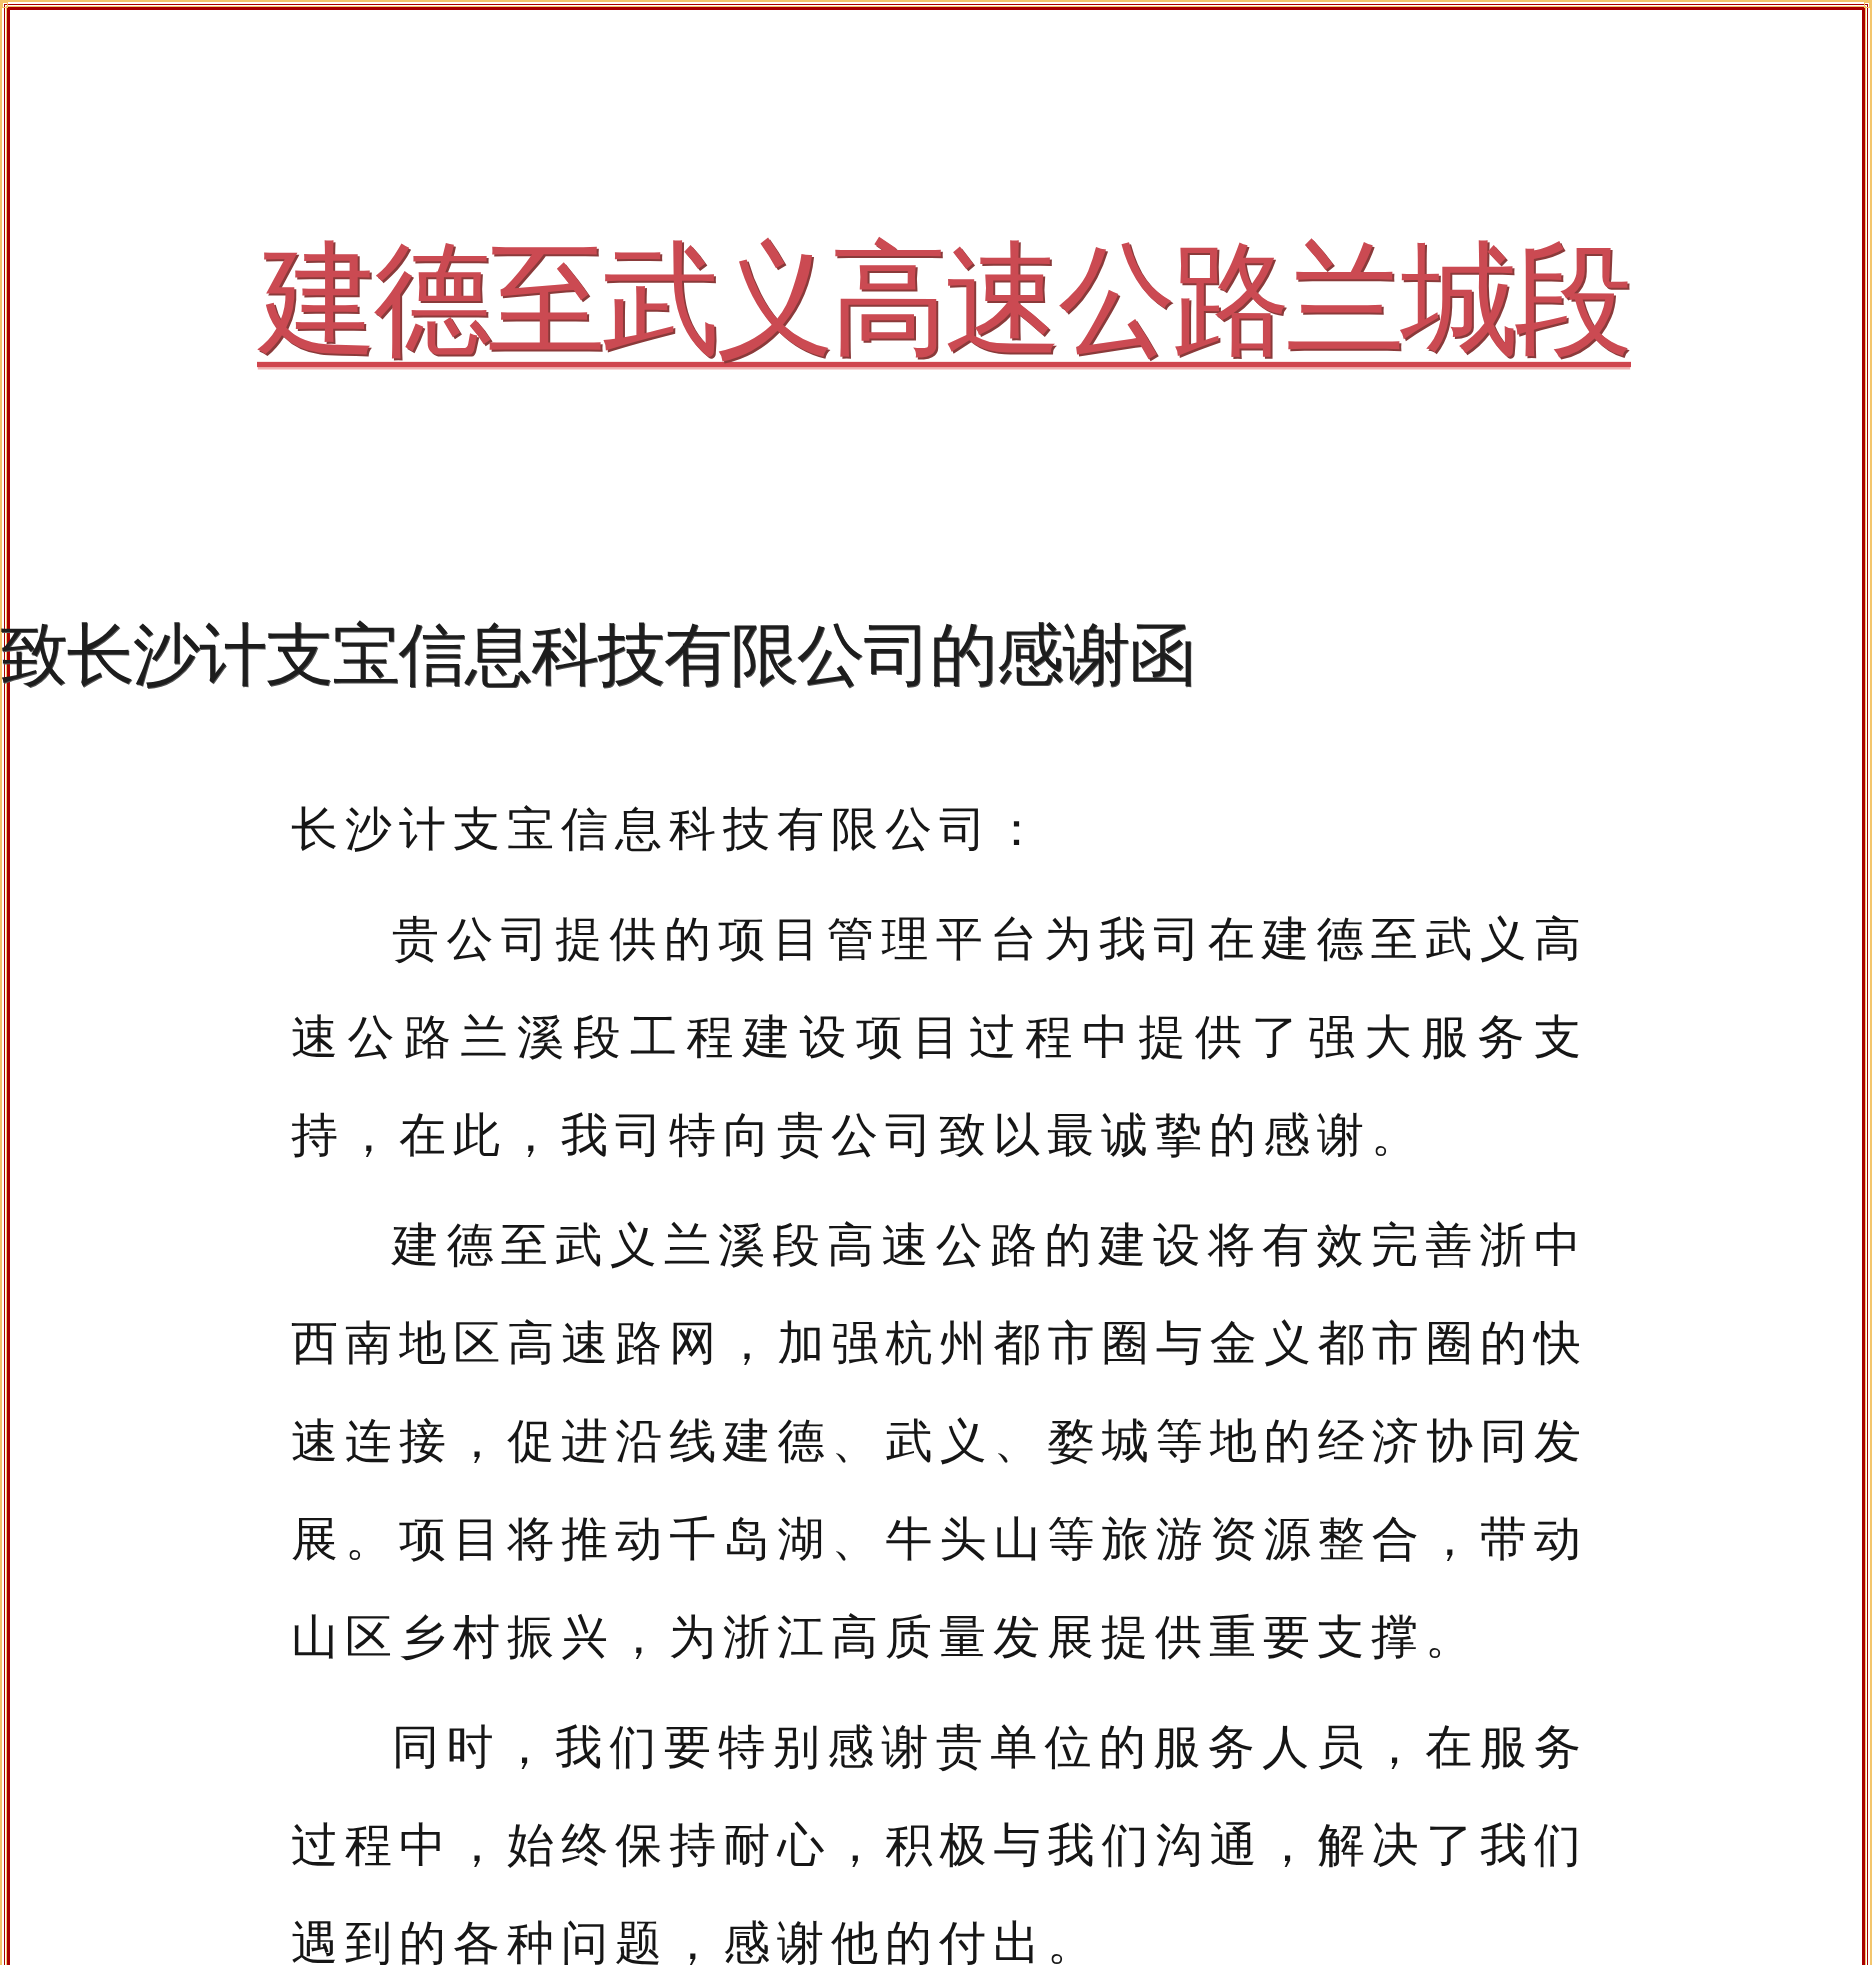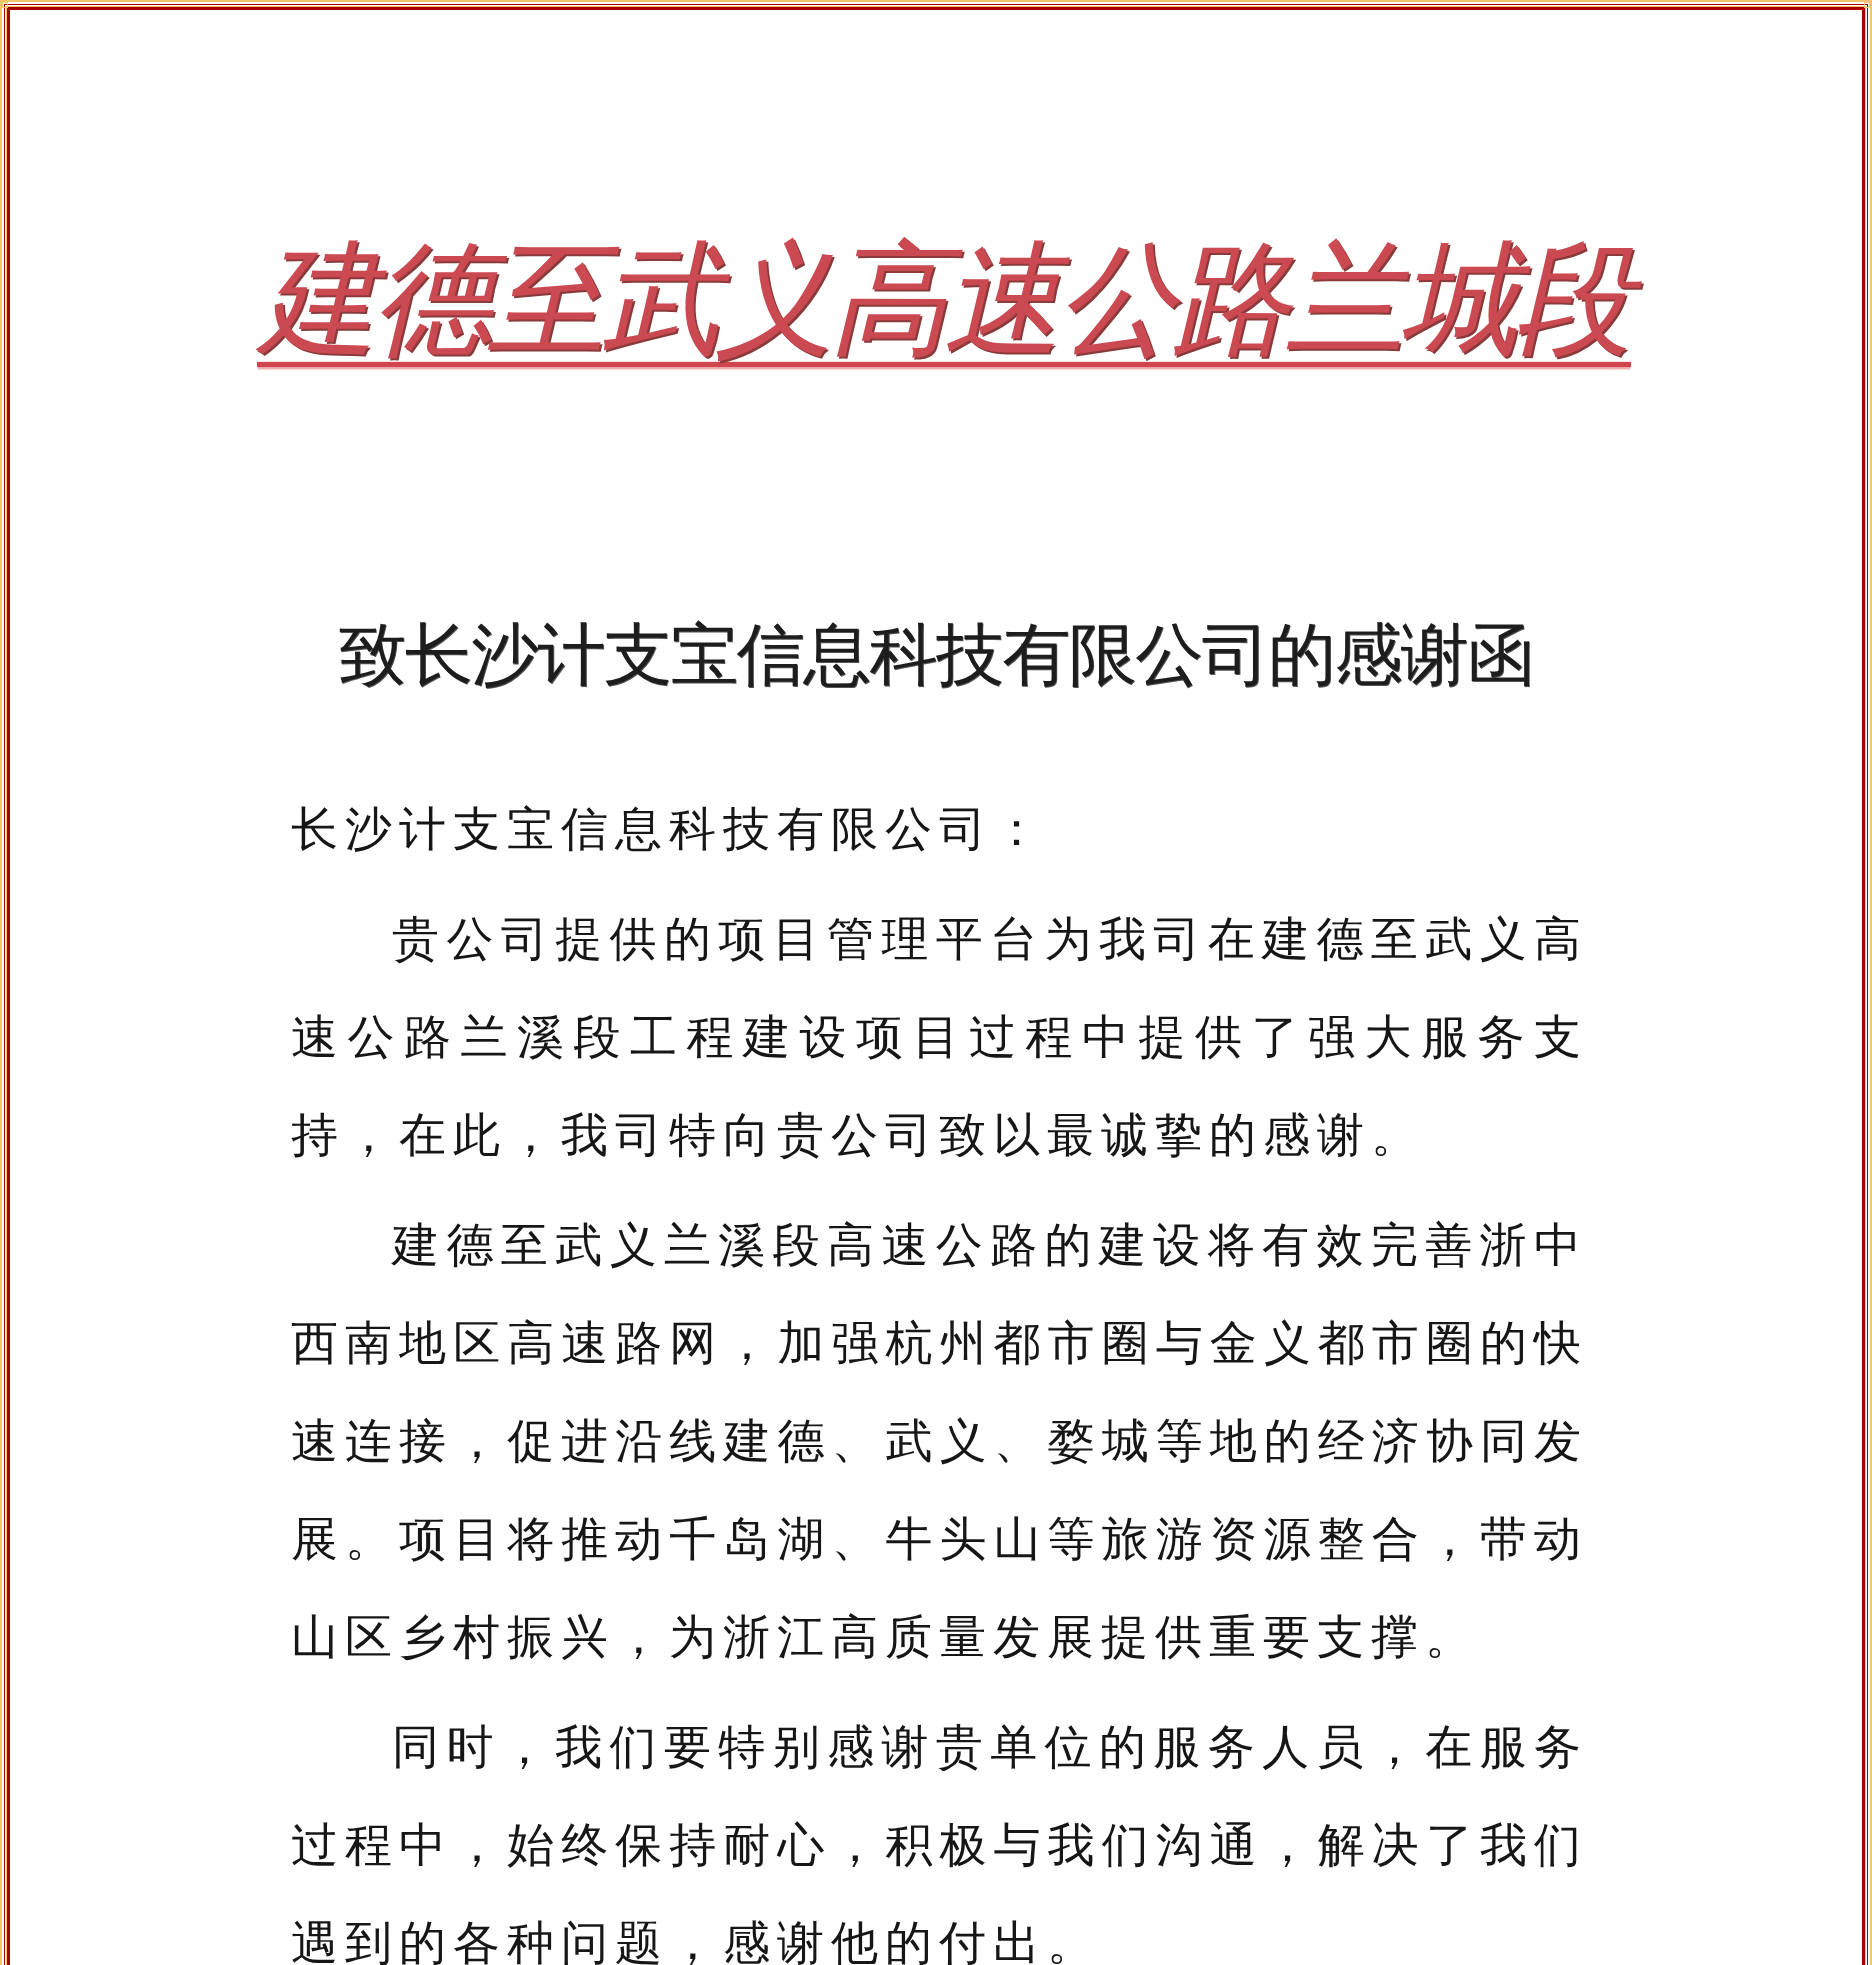--- a/index.html
+++ b/index.html
@@ -30,41 +30,40 @@
       position: absolute; width: 6.3px; height: 6.3px;
       border: 1.2px solid #f3c56c; box-sizing: border-box;
     }
     .corner.tl { left: 0; top: 0; }
     .corner.tr { right: 0; top: 0; }
 
     
     .letterhead {
       position: absolute; left: 16px; right: 0; top: 240px;
       text-align: center;
-      font-style: italic;
     }
     .lh-line {
       display: inline-block;
       font-family: "DejaVu Sans", "Liberation Sans", sans-serif;
       font-size: 118px;
       line-height: 1;
       color: #cb4a52;
       letter-spacing: -3.9px;
       text-shadow: 2px 2px 0 #8a3a3a;
       border-bottom: 5.5px solid #d0454e;
       box-shadow: 0 3.1px 0 -0.8px #f1b2b2;
       padding: 0 2.4px 0.8px 2.4px;
       transform: scaleY(1.05);
     }
     .lh-line.first { margin-bottom: 38px; }
 
     
     .subject {
       position: absolute; left: 0; right: 0; top: 621px;
-      text-align: center;
+      text-align: left;
       font-family: "DejaVu Sans", "Liberation Sans", sans-serif;
       font-size: 68px;
       line-height: 1;
       color: #1d1d1d;
       letter-spacing: -1.6px;
       text-shadow: 0.8px 0.8px 0 #555;
     }
 
     
     .body {

